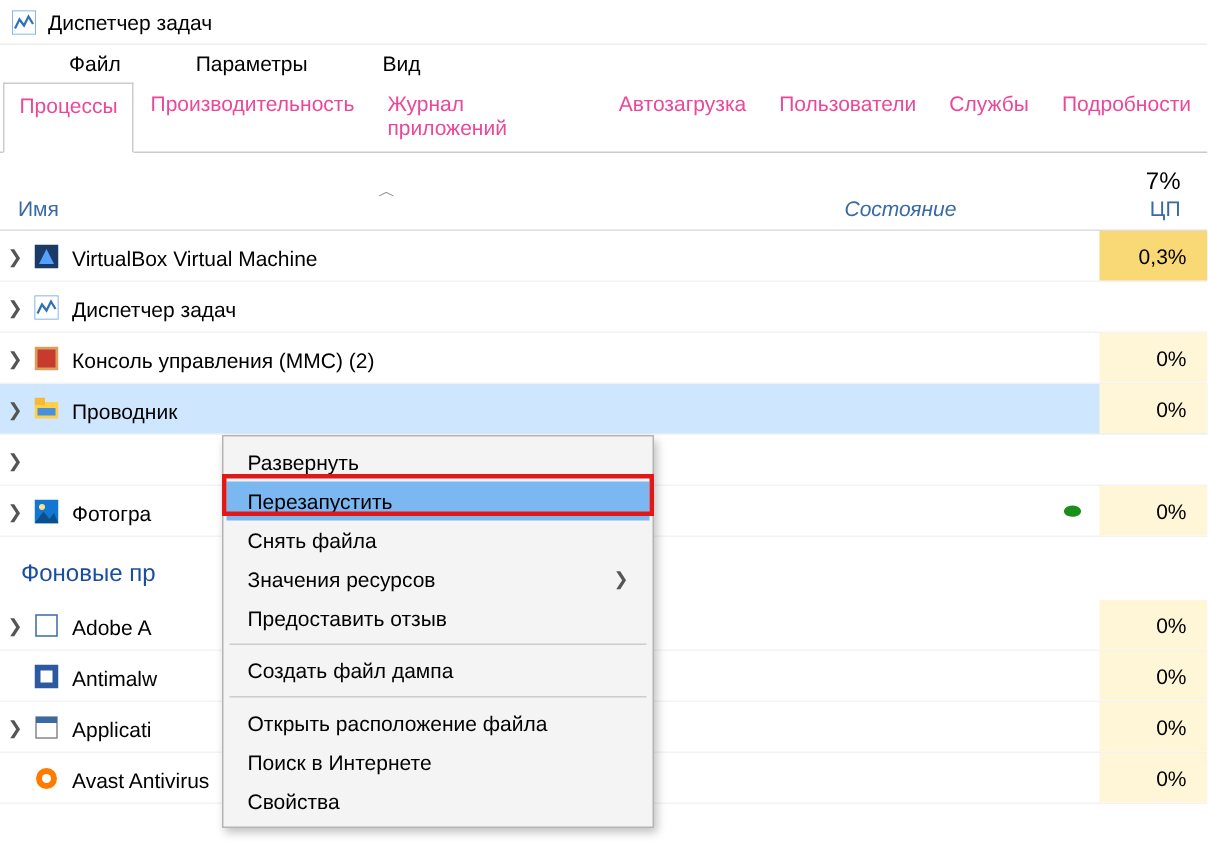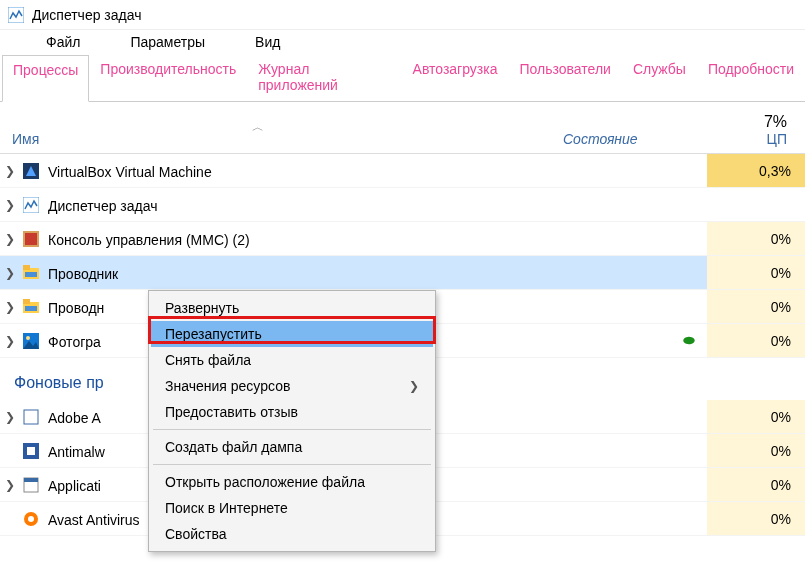--- a/index.html
+++ b/index.html
@@ -78,21 +78,21 @@
   .row .expander {
     width: 20px; text-align: center; color:#555; font-size:12px;
   }
   .row .icon-box {
     width: 18px; height: 18px; display:inline-flex; margin-right:8px;
     align-items:center; justify-content:center;
   }
   .row .label { flex: 1; display:flex; align-items:flex-end; padding-left:2px;}
   .row .state { width:150px; }
   .row .cpu {
-    width: 98px; text-align: right; padding-right: 14px;
+    width: 72px; text-align: right; padding-right: 14px;
     background: #fff6d8;
     height:100%;
     display:flex; align-items:center; justify-content:flex-end;
   }
   .row.hdr-highlight .cpu { background:#f9d976; }
   .row.selected { background:#cfe6ff; }
   .group-title {
     color:#1a4fa0;
     font-size:16px;
     padding: 14px 0 6px 14px;
@@ -226,30 +226,20 @@
           </svg>
       </span>
       <span>Проводник</span>
     </div>
     <div class="state"></div>
     <div class="cpu">0%</div>
   </div>
 
   <div class="row">
     <div class="expander">❯</div>
-    <div class="label">
-      <span class="icon-box">
-        <svg width="16" height="16">
-            <rect y="3" width="16" height="11" fill="#ffcf4a"></rect>
-            <rect width="7" height="5" fill="#f6b93b"></rect>
-            <rect x="2" y="7" width="12" height="5" fill="#4a90d9"></rect>
-          </svg>
-      </span>
-      <span>Проводн</span>
-    </div>
     <div class="state"></div>
     <div class="cpu">0%</div>
   </div>
 
   <div class="row">
     <div class="expander">❯</div>
     <div class="label">
       <span class="icon-box">
         <svg width="16" height="16">
             <rect width="16" height="16" fill="#1177d1"></rect>

